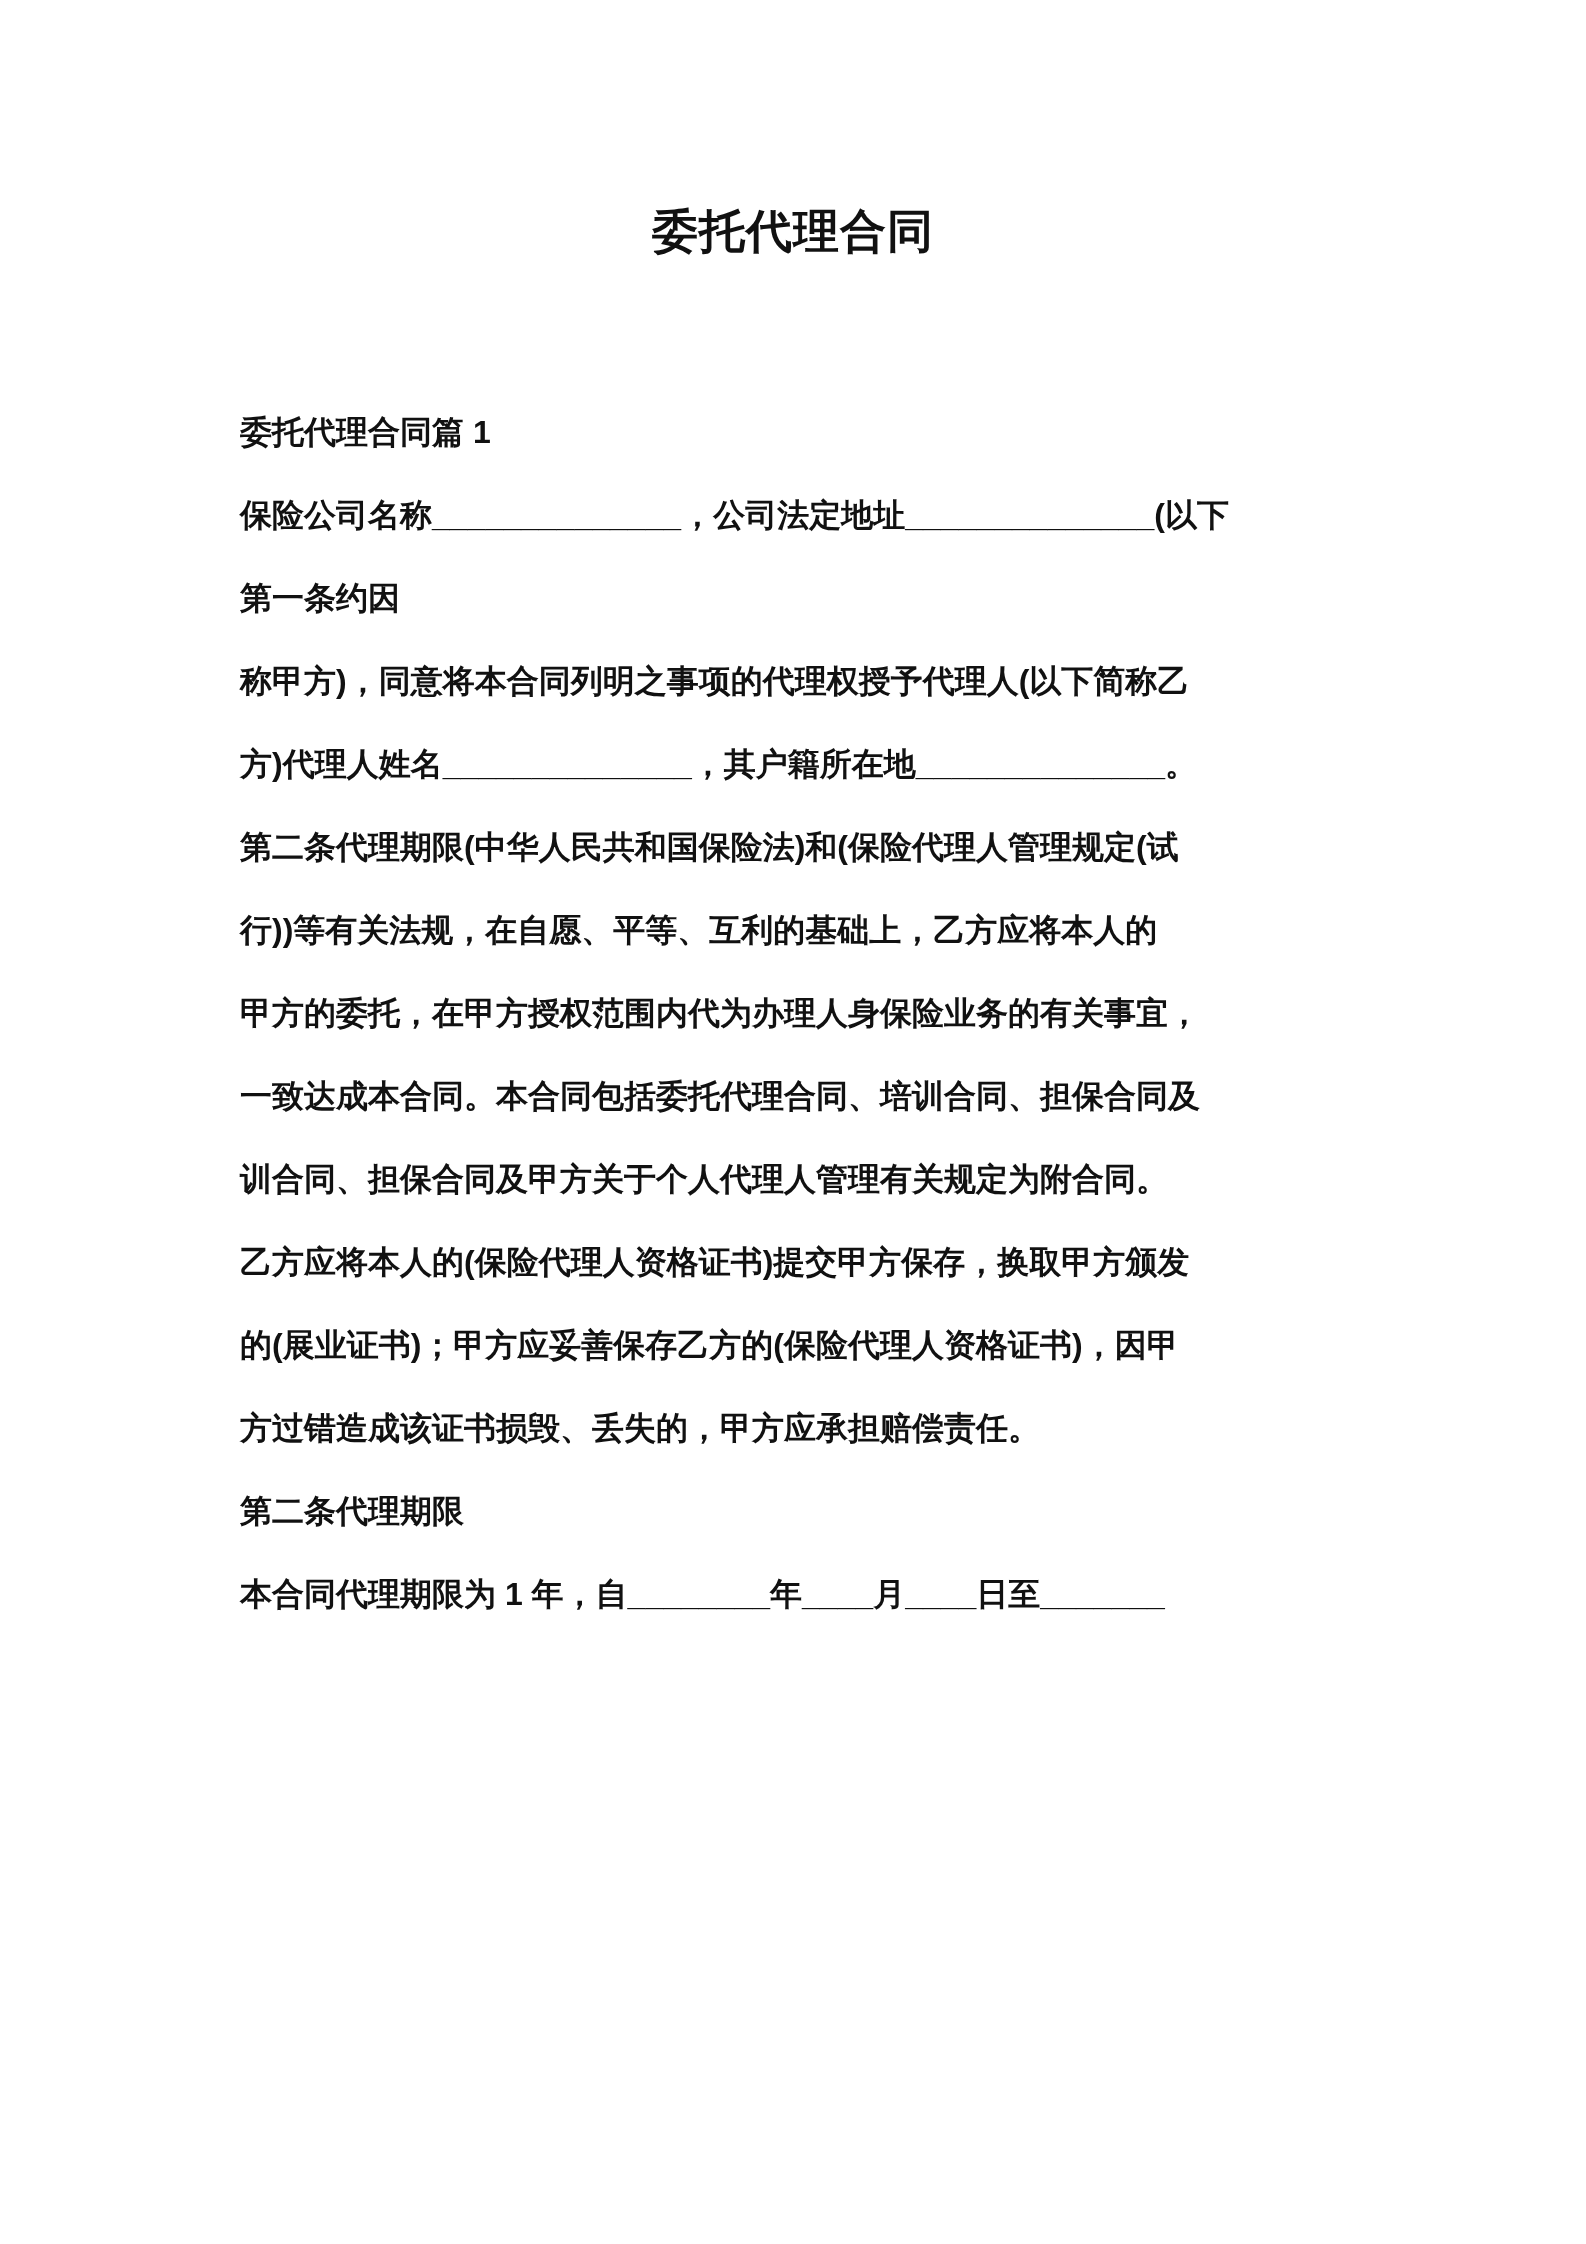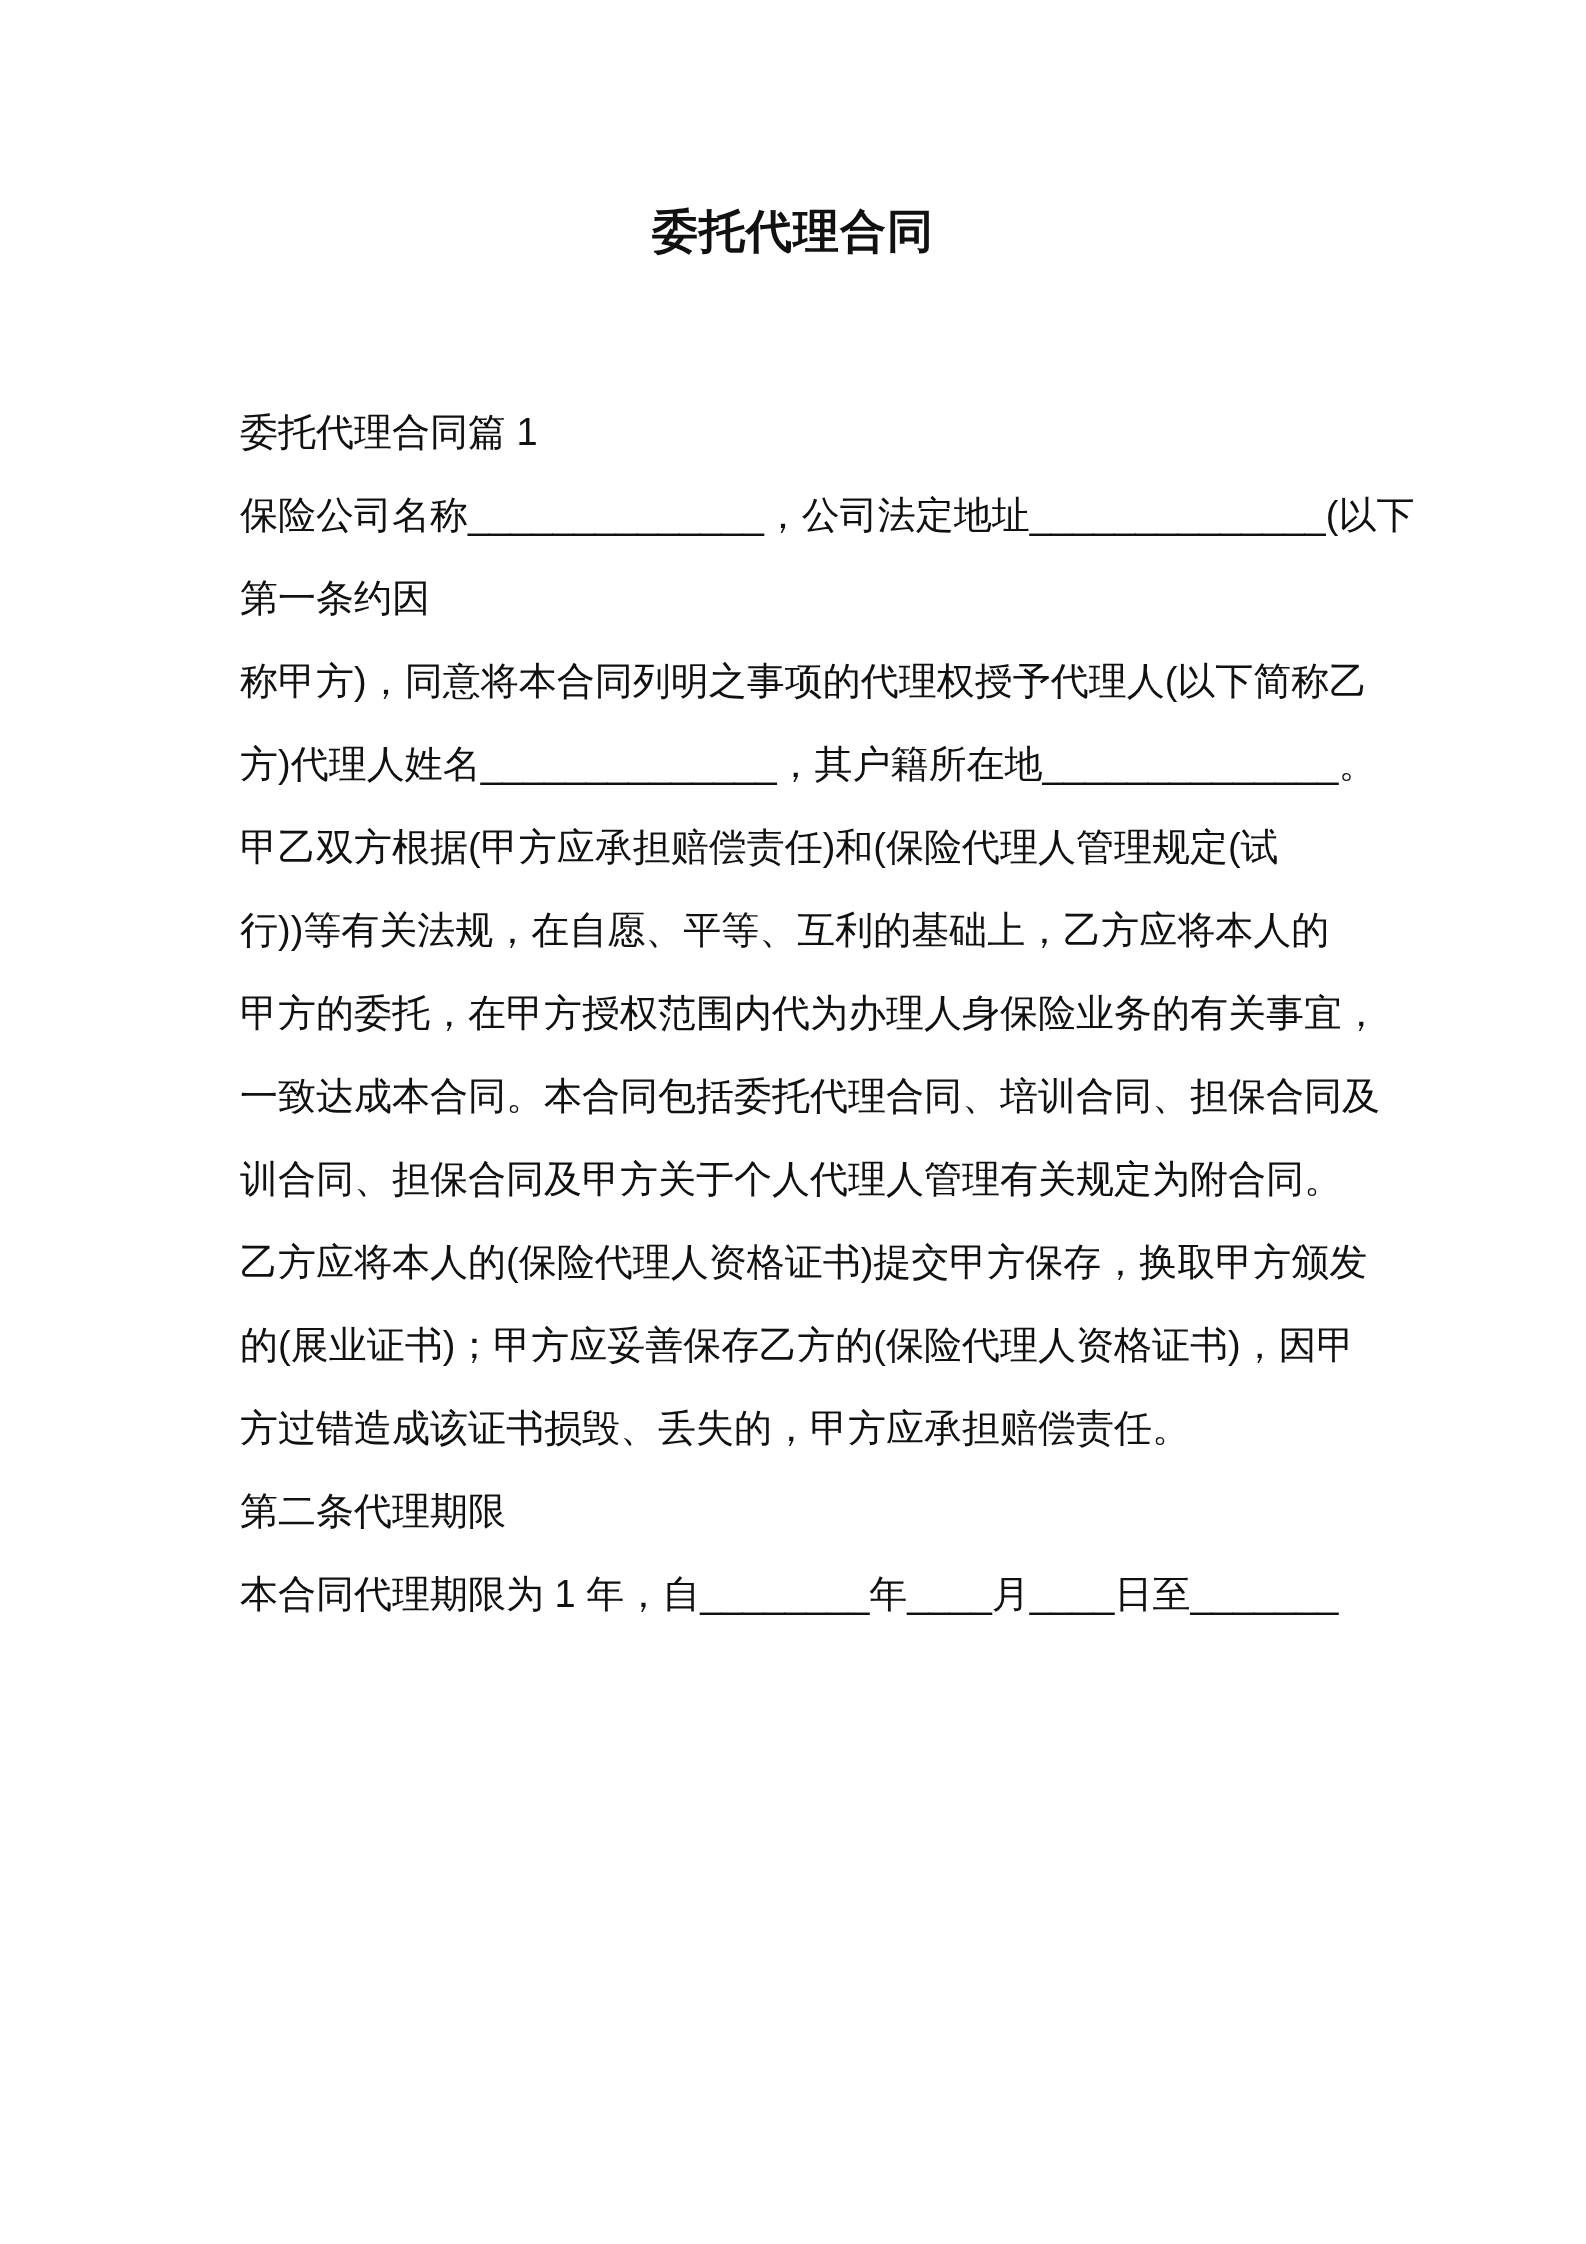--- a/index.html
+++ b/index.html
@@ -30,39 +30,39 @@
   }
   .doc-body {
     position: absolute;
     left: 240px;
     top: 391px;
     width: 1114px;
   }
   .doc-line {
     height: 83px;
     line-height: 83px;
-    font-size: 38px;
-    font-weight: 400;
+    font-size: 32px;
+    font-weight: 700;
     white-space: nowrap;
     color: #111111;
   }
 </style>
 </head>
 <body>
 
 <div>
   <h1 class="doc-title">委托代理合同</h1>
 
   <div class="doc-body" id="doc-body">
       <div class="doc-line">委托代理合同篇 1</div>
       <div class="doc-line">保险公司名称______________，公司法定地址______________(以下</div>
       <div class="doc-line">第一条约因</div>
       <div class="doc-line">称甲方)，同意将本合同列明之事项的代理权授予代理人(以下简称乙</div>
       <div class="doc-line">方)代理人姓名______________，其户籍所在地______________。</div>
-      <div class="doc-line">甲乙双方根据(甲方应承担赔偿责任)和(保险代理人管理规定(试</div>
+      <div class="doc-line">第二条代理期限(中华人民共和国保险法)和(保险代理人管理规定(试</div>
       <div class="doc-line">行))等有关法规，在自愿、平等、互利的基础上，乙方应将本人的</div>
       <div class="doc-line">甲方的委托，在甲方授权范围内代为办理人身保险业务的有关事宜，</div>
       <div class="doc-line">一致达成本合同。本合同包括委托代理合同、培训合同、担保合同及</div>
       <div class="doc-line">训合同、担保合同及甲方关于个人代理人管理有关规定为附合同。</div>
       <div class="doc-line">乙方应将本人的(保险代理人资格证书)提交甲方保存，换取甲方颁发</div>
       <div class="doc-line">的(展业证书)；甲方应妥善保存乙方的(保险代理人资格证书)，因甲</div>
       <div class="doc-line">方过错造成该证书损毁、丢失的，甲方应承担赔偿责任。</div>
       <div class="doc-line">第二条代理期限</div>
       <div class="doc-line">本合同代理期限为 1 年，自________年____月____日至_______</div>
     </div>

